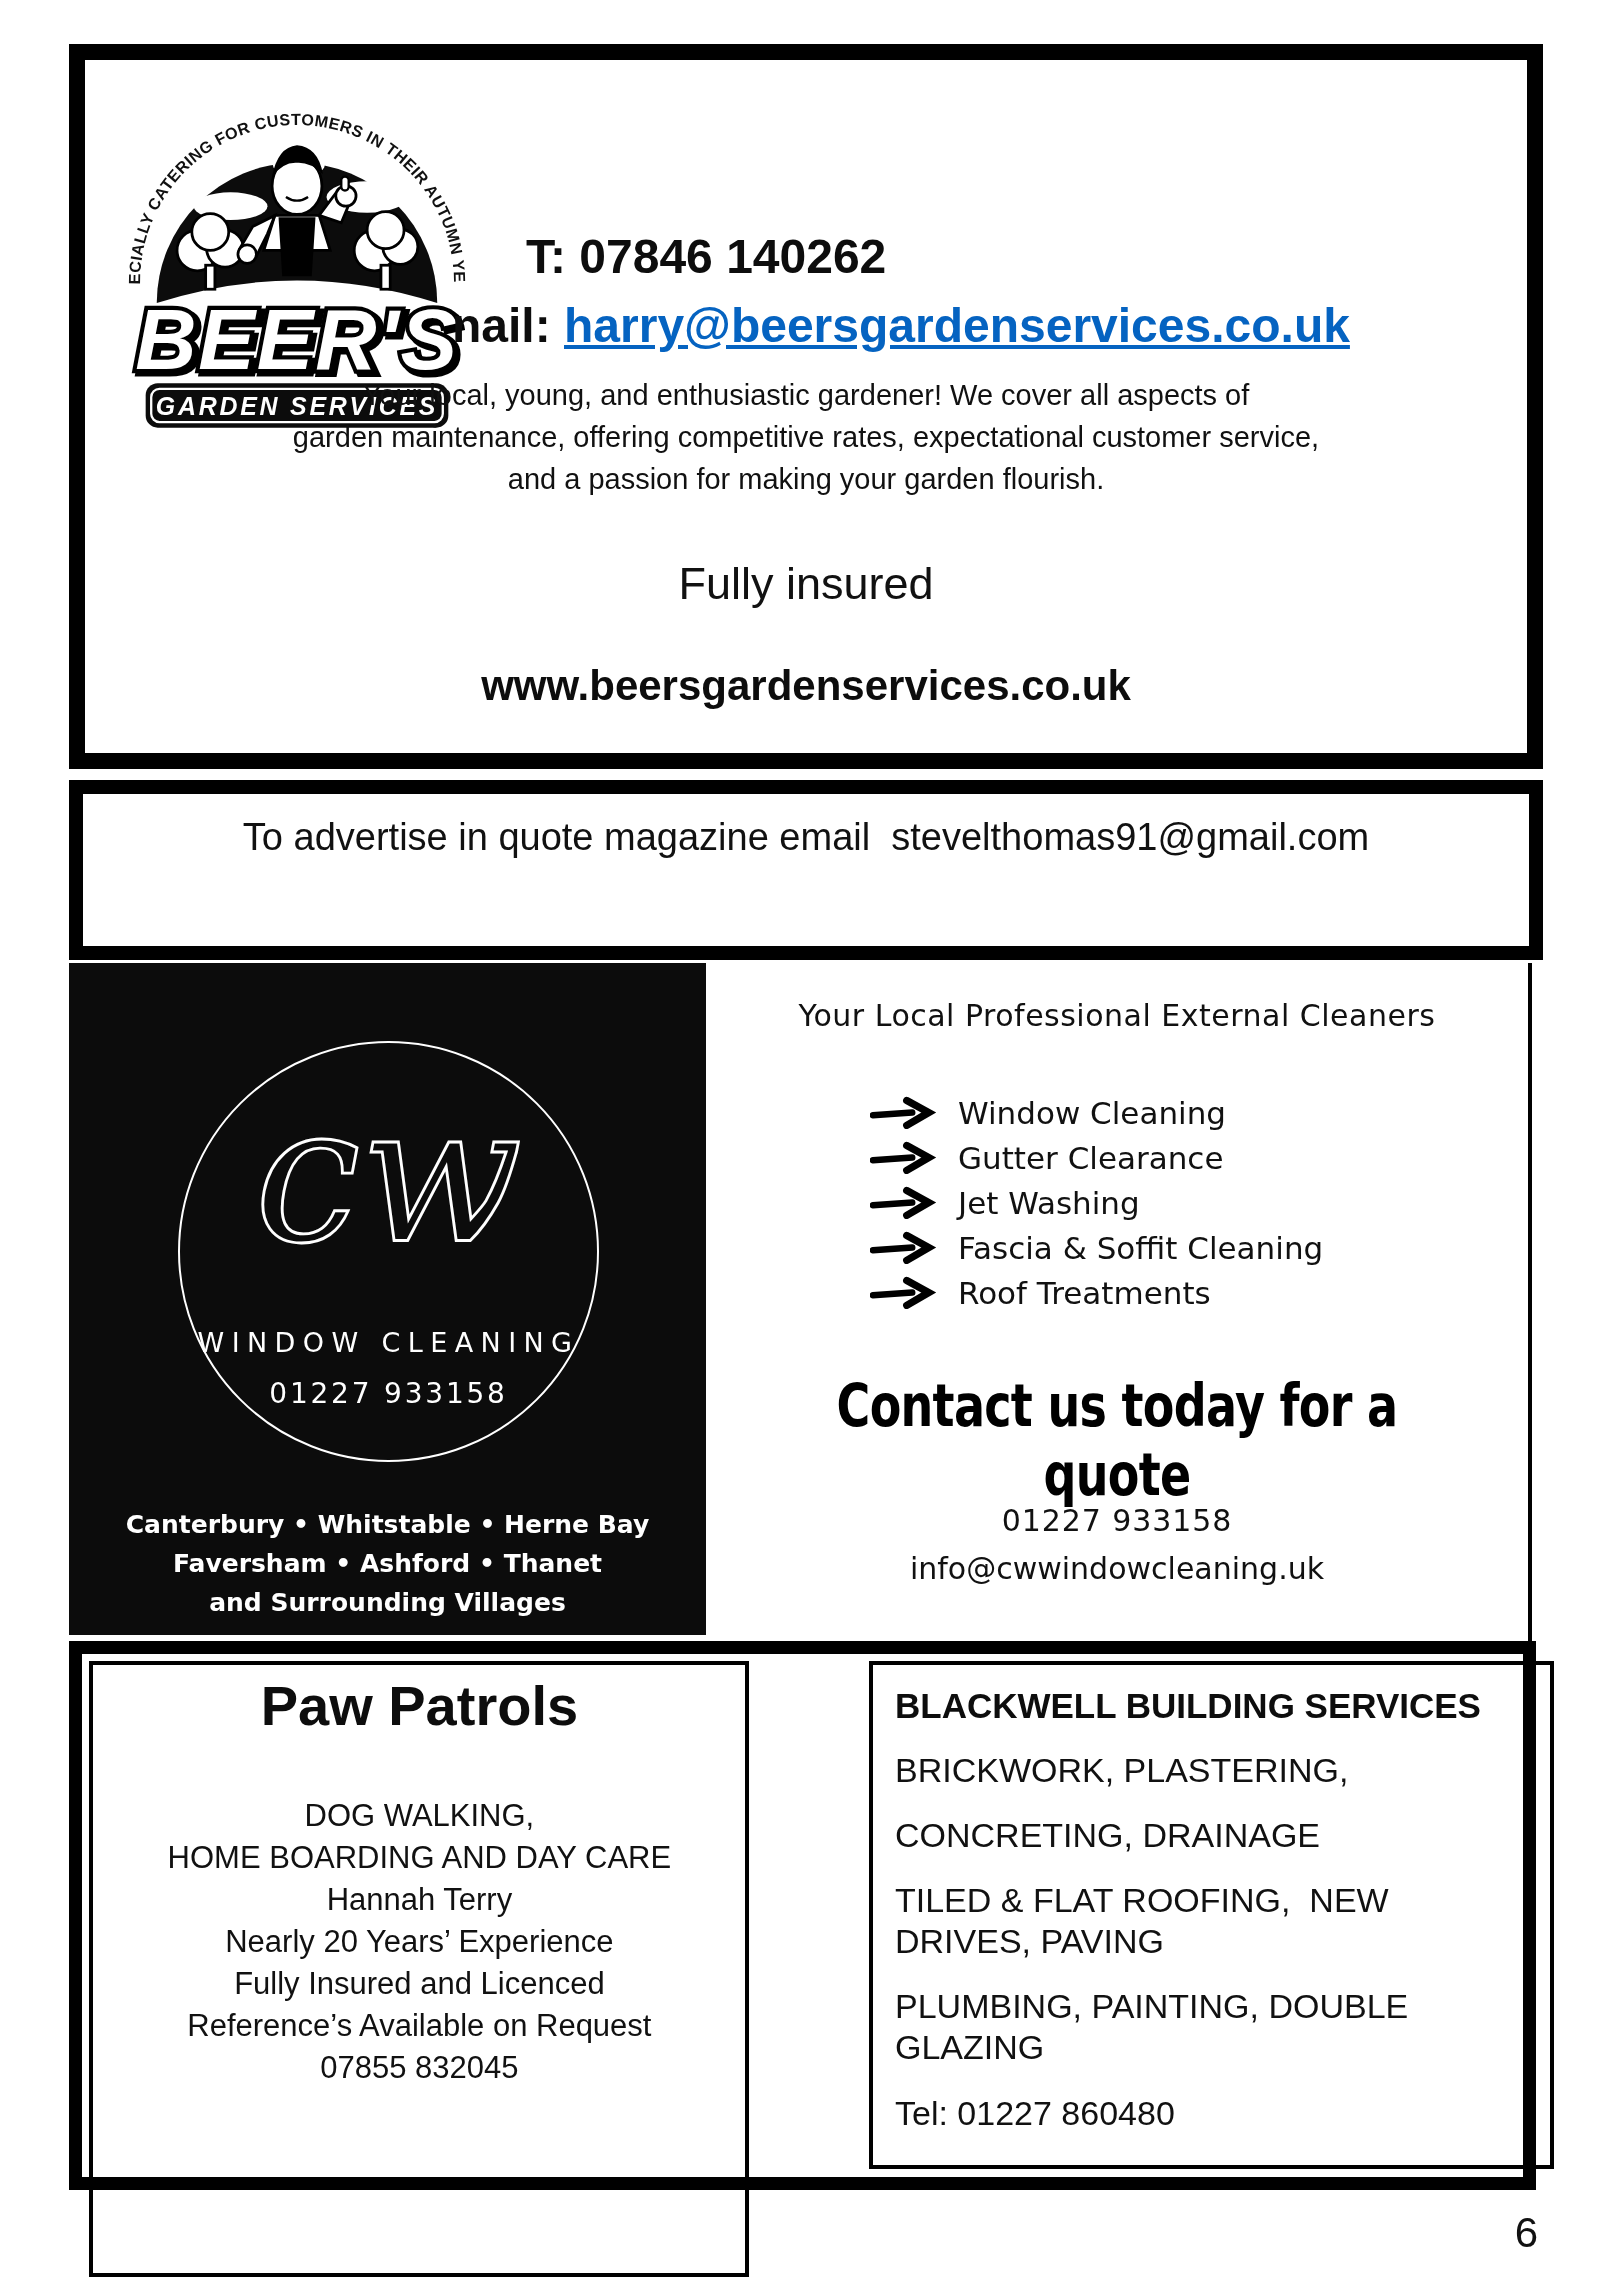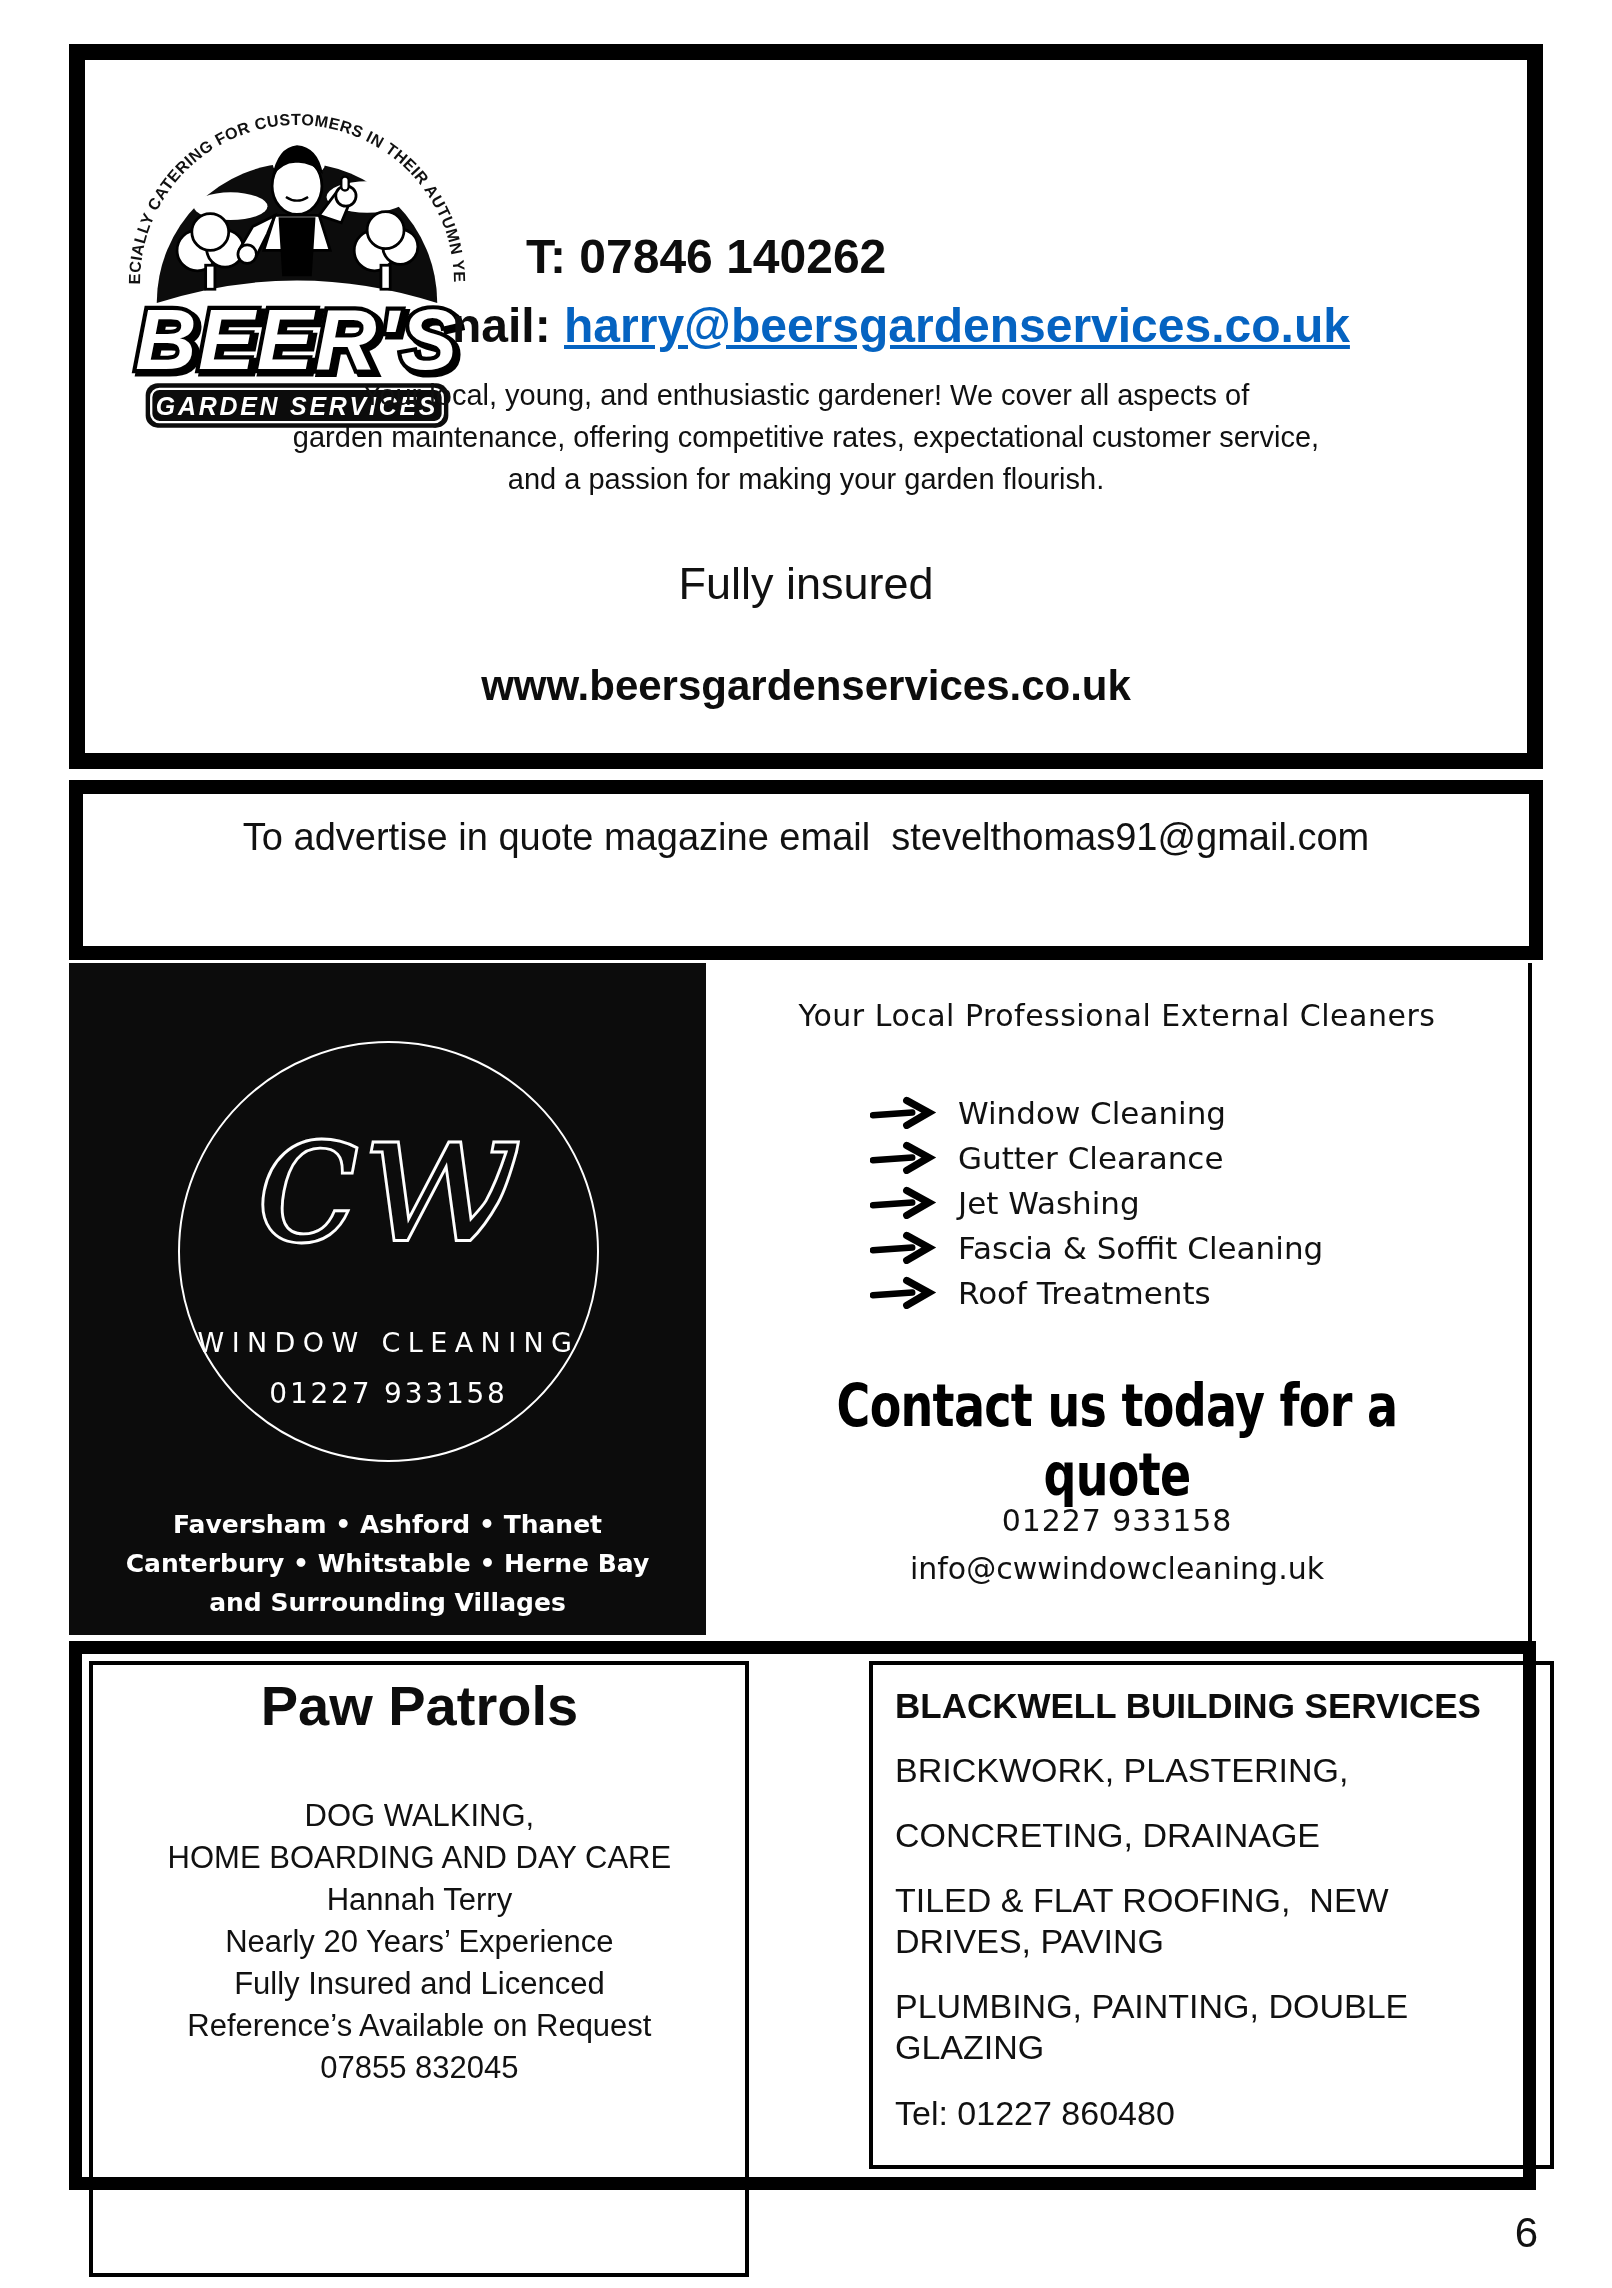--- a/index.html
+++ b/index.html
@@ -147,22 +147,22 @@
     <div class="txt">To advertise in quote magazine email  stevelthomas91@gmail.com</div>
   </div>
 
   <div class="cw-left">
     <div class="cw-circle">
       <div class="cw-initials">cw</div>
       <div class="cw-logo-name">WINDOW CLEANING</div>
       <div class="cw-logo-phone">01227 933158</div>
     </div>
     <div class="cw-areas">
+      <div>Canterbury • Whitstable • Herne Bay</div>
       <div>Faversham • Ashford • Thanet</div>
-      <div>Canterbury • Whitstable • Herne Bay</div>
       <div>and Surrounding Villages</div>
     </div>
   </div>
 
   <div class="cw-right">
     <div class="cw-heading">Your Local Professional External Cleaners</div>
 
     <div class="cw-services">
       <div class="svc-row">
         <svg viewBox="0 0 74 36">

